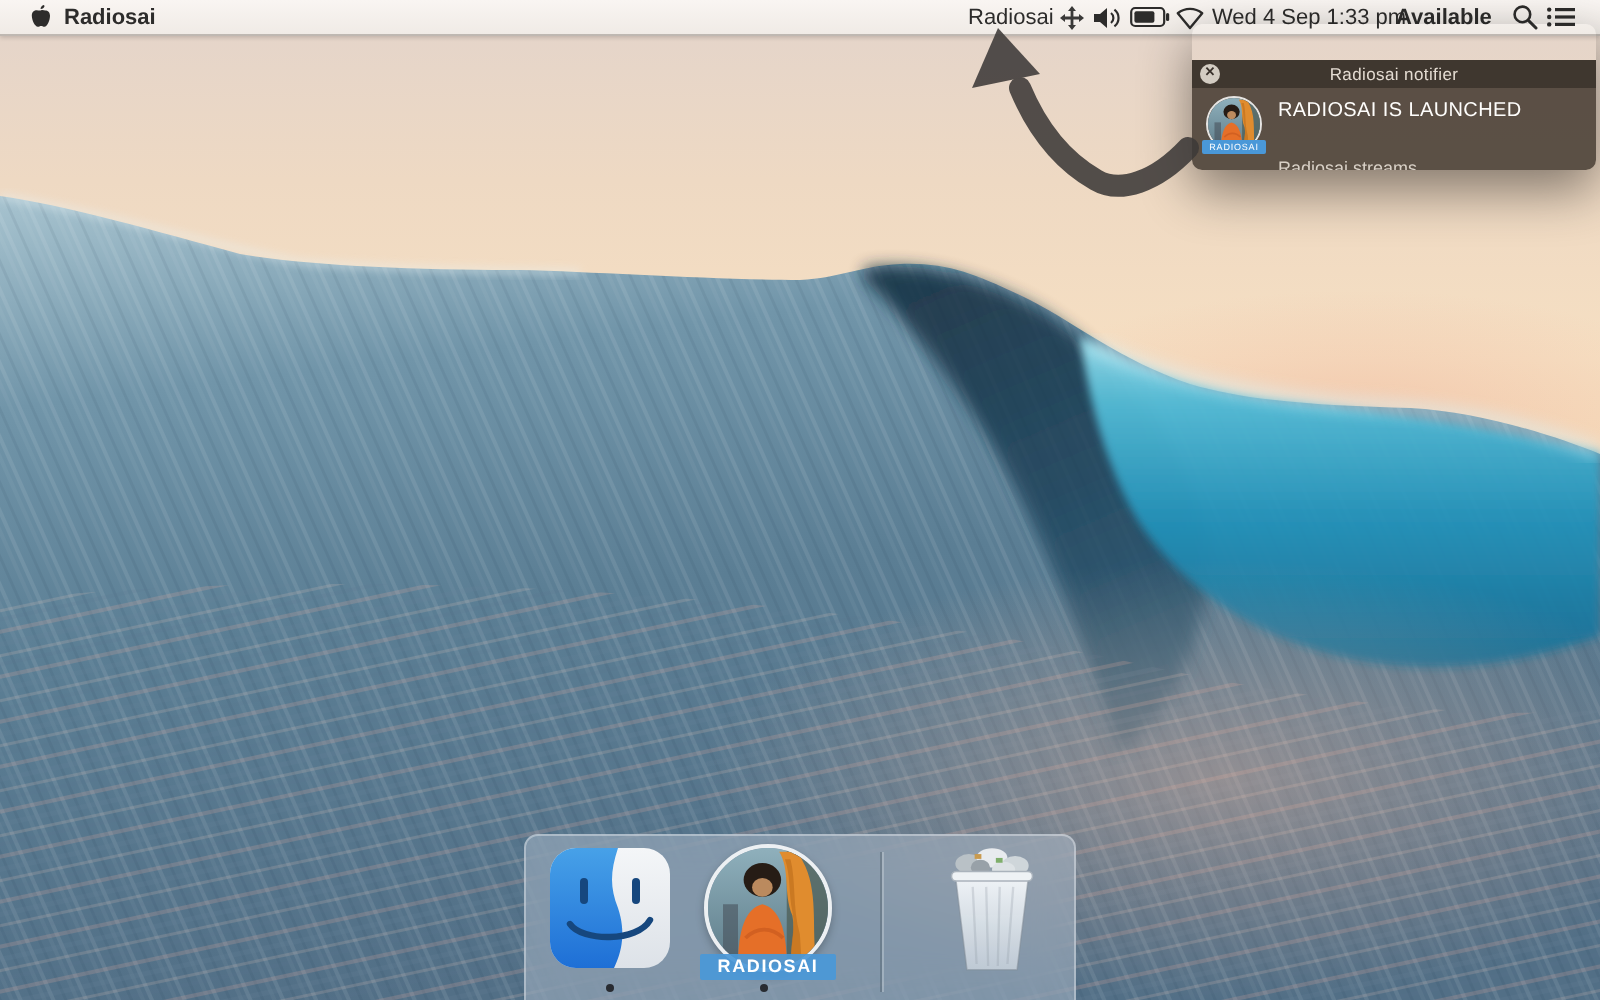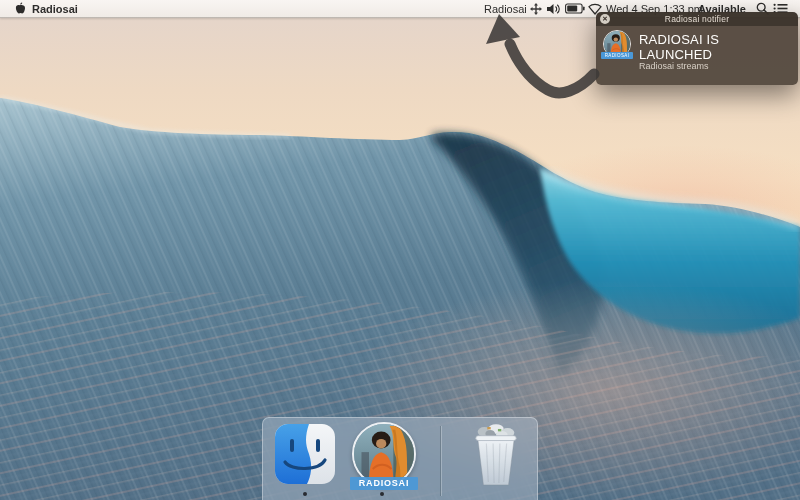--- a/index.html
+++ b/index.html
@@ -15,34 +15,34 @@
            box-shadow:0 1px 2px rgba(0,0,0,.15);
            color:#2d2c2b;font-size:11px;}
   .mb-item{position:absolute;top:0;height:17px;display:flex;align-items:center;}
   .mb-bold{font-weight:bold;}
   .mb-icon svg{display:block;}
   
   .notif{position:absolute;left:596px;top:12px;width:202px;height:73px;z-index:30;
          border-radius:5px;overflow:hidden;
          box-shadow:0 10px 26px rgba(0,0,0,.45);}
   .notif-header{position:relative;height:14px;background:rgba(56,48,41,.96);
-                display:flex;align-items:center;justify-content:center;}
+                display:flex;align-items:center;justify-content:center;margin-top:18px;}
   .notif-title{font-size:8.5px;color:#e4dcd2;letter-spacing:.2px;}
   .notif-close{position:absolute;left:4px;top:2px;width:10px;height:10px;border-radius:50%;
                background:#d3ccc2;color:#38302a;font-size:6.5px;line-height:10px;
                text-align:center;font-weight:bold;cursor:default;}
   .notif-body{position:relative;height:59px;background:rgba(80,69,59,.93);}
   .notif-avatar{position:absolute;left:7px;top:4px;width:28px;height:28px;border-radius:50%;
                 overflow:hidden;border:1px solid rgba(255,255,255,.85);box-sizing:border-box;}
   .notif-avatar svg{display:block;width:100%;height:100%;}
   .notif-avatar-badge{position:absolute;left:5px;top:26px;width:32px;height:7px;
                 background:#4a98d8;color:#fff;font-size:4.5px;line-height:7px;
                 text-align:center;letter-spacing:.4px;border-radius:1px;}
   .notif-heading{position:absolute;left:43px;top:6px;width:155px;
-                 color:#fefdfb;font-size:13px;letter-spacing:.2px;}
+                 color:#fefdfb;font-size:10px;letter-spacing:.2px;}
   .notif-line{position:absolute;left:43px;width:155px;color:#d8d0c6;font-size:9px;line-height:12px;}
   .notif-line.l1{top:22px;} .notif-line.l2{top:34px;}
   
   .arrow-annot{position:absolute;left:0;top:0;z-index:40;pointer-events:none;}
   
   .dock{position:absolute;left:262px;top:417px;width:274px;height:83px;z-index:25;
         background:rgba(180,194,209,.45);border:1px solid rgba(255,255,255,.35);
         border-bottom:none;border-radius:7px 7px 0 0;
         -webkit-backdrop-filter:blur(10px);backdrop-filter:blur(10px);}
   .dock-item{position:absolute;}

